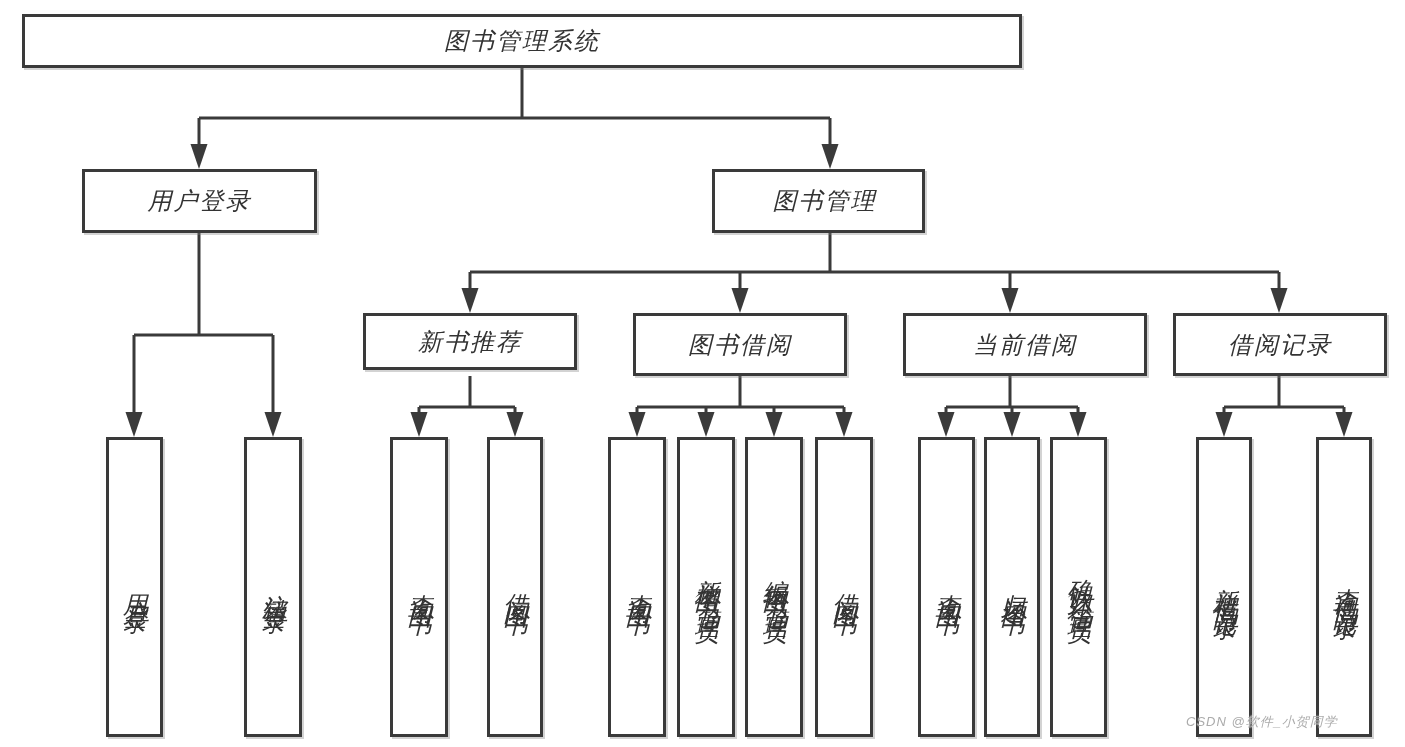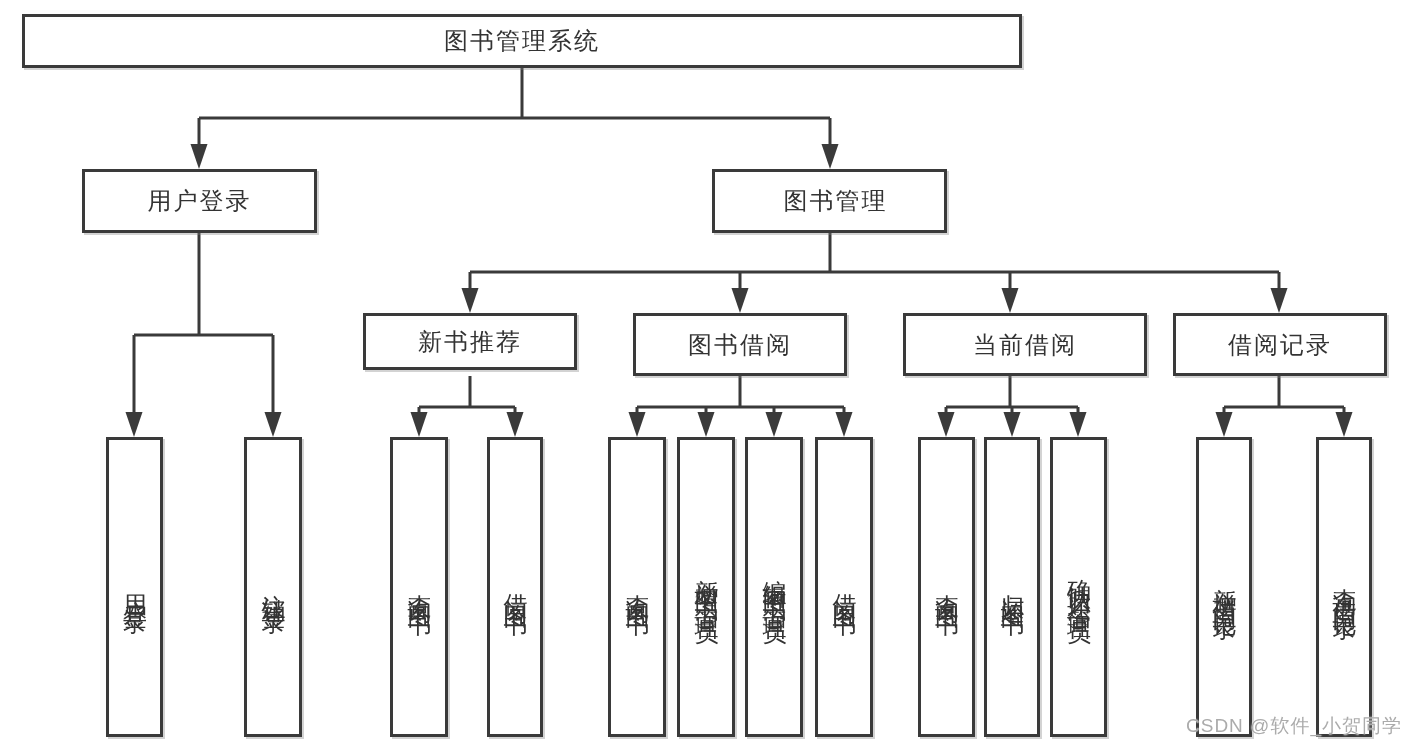--- a/index.html
+++ b/index.html
@@ -8,39 +8,40 @@
     --box-fill:#ffffff;
     --text:#333333;
     --background:#ffffff;
     --wm-color:#ababab;
   }
   html,body{margin:0;padding:0;background:var(--background);}
   .stage{
     position:relative;width:1405px;height:747px;
     background:var(--background);overflow:hidden;
     font-family:"Liberation Sans", sans-serif;
+    font-style:italic;
   }
   .connectors{position:absolute;left:0;top:0;width:1405px;height:747px;}
   .cline{stroke:var(--line);stroke-width:3;fill:none;}
   .ahead{fill:var(--line);stroke:none;}
   .node{
     position:absolute;box-sizing:border-box;
     border:3px solid var(--box-border);background:var(--box-fill);
     display:flex;align-items:center;justify-content:center;
     color:var(--text);
     box-shadow:2px 2px 0 rgba(130,130,130,0.35);
   }
   .node-label{font-size:24px;letter-spacing:2px;white-space:nowrap;}
   .leaf-label{
     writing-mode:vertical-rl;text-orientation:mixed;
     font-size:24px;letter-spacing:6px;line-height:1.2;white-space:nowrap;
   }
   .watermark{
     position:absolute;left:1186px;top:713px;
-    font-size:19px;letter-spacing:1px;white-space:nowrap;
+    font-size:13px;letter-spacing:1px;white-space:nowrap;
     color:var(--wm-color);text-shadow:0 0 2px #ffffff;
   }
 </style>
 </head>
 <body>
 
 <div class="stage">
 
   <svg class="connectors" viewBox="0 0 1405 747" xmlns="http://www.w3.org/2000/svg">
     <path class="cline" d="M522 68 V118 M199 118 H830 M199 118 V146 M830 118 V146"></path>
@@ -72,21 +73,21 @@
     <polygon class="ahead" points="1335.5,412 1352.5,412 1344,437"></polygon>
   </svg>
 
   <div class="node" style="left:22px;top:14px;width:1000px;height:54px;">
     <span class="node-label">图书管理系统</span>
   </div>
 
   <div class="node" style="left:82px;top:169px;width:235px;height:64px;">
     <span class="node-label">用户登录</span>
   </div>
-  <div class="node" style="left:712px;top:169px;width:235px;height:64px;padding-left:12px;">
+  <div class="node" style="left:712px;top:169px;width:213px;height:64px;padding-left:12px;">
     <span class="node-label">图书管理</span>
   </div>
 
   <div class="node" style="left:363px;top:313px;width:214px;height:57px;">
     <span class="node-label">新书推荐</span>
   </div>
   <div class="node" style="left:633px;top:313px;width:214px;height:63px;">
     <span class="node-label">图书借阅</span>
   </div>
   <div class="node" style="left:903px;top:313px;width:244px;height:63px;">

